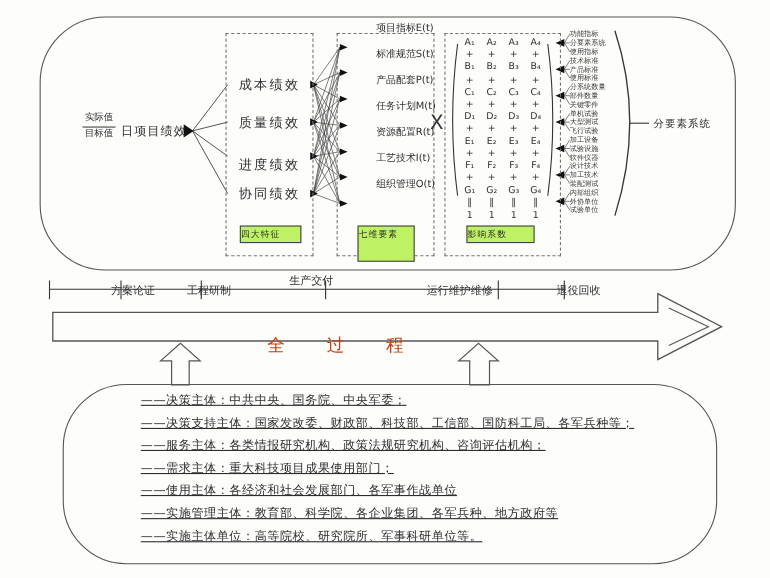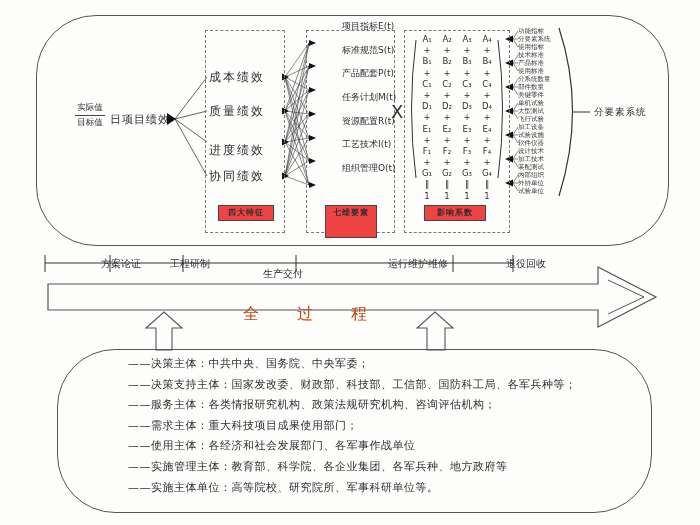--- a/index.html
+++ b/index.html
@@ -1,31 +1,31 @@
 <!DOCTYPE html>
 <html><head>
 <meta charset="utf-8">
 <style>
   * { margin:0; padding:0; box-sizing:border-box; }
   body { background:#fdfdfc; font-family:"DejaVu Sans", sans-serif; color:#2e2e2e; }
   .canvas { position:relative; width:700px; height:525px; background:#fdfdfc; overflow:hidden; }
   .abs { position:absolute; }
   .rrect { border:1.4px solid #555; border-radius:60px; background:transparent; }
   .dbox { border:1px dashed #777; }
-  .cap { border:1px solid #444; font-size:8px; text-align:center; line-height:14px; letter-spacing:1px; background:#ef4444;font-weight:bold; }
-  .perf { font-size:12px; letter-spacing:2px; width:72px; line-height:18px; }
+  .cap { border:1px solid #444; font-size:8px; text-align:left; line-height:14px; letter-spacing:1px; background:#bef264; }
+  .perf { font-size:12px; letter-spacing:2px; width:72px; text-align:center; line-height:18px; }
   .elem7 li { list-style:none; font-size:9px; line-height:23.7px; height:23.7px; white-space:nowrap; }
   .sub21 li { list-style:none; font-size:6.5px; line-height:8px; height:8px; white-space:nowrap; color:#3a3a3a; }
   .mwrap { display:flex; justify-content:space-between; width:78px; }
   .mcol { width:18px; text-align:center; }
   .mcol span { display:block; font-size:8.5px; line-height:11.2px; height:11.2px; }
   .frac { width:36px; text-align:center; font-size:8.5px; line-height:13px; }
   .frac .num { border-bottom:1px solid #444; padding:0 2px 1px 2px; display:inline-block; }
   .phase { font-size:10px; white-space:nowrap; transform:translateX(-50%);margin-left:43px; }
-  .bl { font-size:11px; line-height:20.6px; height:20.6px; white-space:nowrap; letter-spacing:0.5px; }
+  .bl { font-size:11px; line-height:20.6px; height:20.6px; white-space:nowrap; letter-spacing:0.5px;text-decoration:underline; }
   .bl-list li { list-style:none; }
   svg { position:absolute; left:0; top:0; }
 </style>
 </head>
 <body>
 
 <div class="canvas">
 
   <svg width="700" height="525">
 
@@ -266,21 +266,21 @@
       <li>加工技术</li>
       <li>装配测试</li>
       <li>内部组织</li>
       <li>外协单位</li>
       <li>试验单位</li>
     </ul>
   <div class="abs" style="left:594px; top:106px; font-size:9.5px; letter-spacing:1px; white-space:nowrap;">分要素系统</div>
 
   <div class="abs phase" style="left:78px;  top:257px;">方案论证</div>
   <div class="abs phase" style="left:147px; top:257px;">工程研制</div>
-  <div class="abs phase" style="left:240px; top:267px;">生产交付</div>
+  <div class="abs phase" style="left:240px; top:248px;">生产交付</div>
   <div class="abs phase" style="left:375px; top:257px;">运行维护维修</div>
   <div class="abs phase" style="left:483px; top:257px;">退役回收</div>
 
   <div class="abs" style="left:0px; top:304px; width:610px; text-align:center; font-size:16px; letter-spacing:38px; padding-left:38px; color:#c2410c;">全过程</div>
 
   <div class="abs rrect" style="left:57px; top:349px; width:595px; height:164px; border-radius:58px;"></div>
   <ul class="abs bl-list" style="left:128px; top:354px;">
       <li class="bl">——决策主体：中共中央、国务院、中央军委；</li>
       <li class="bl">——决策支持主体：国家发改委、财政部、科技部、工信部、国防科工局、各军兵种等；</li>
       <li class="bl">——服务主体：各类情报研究机构、政策法规研究机构、咨询评估机构；</li>

